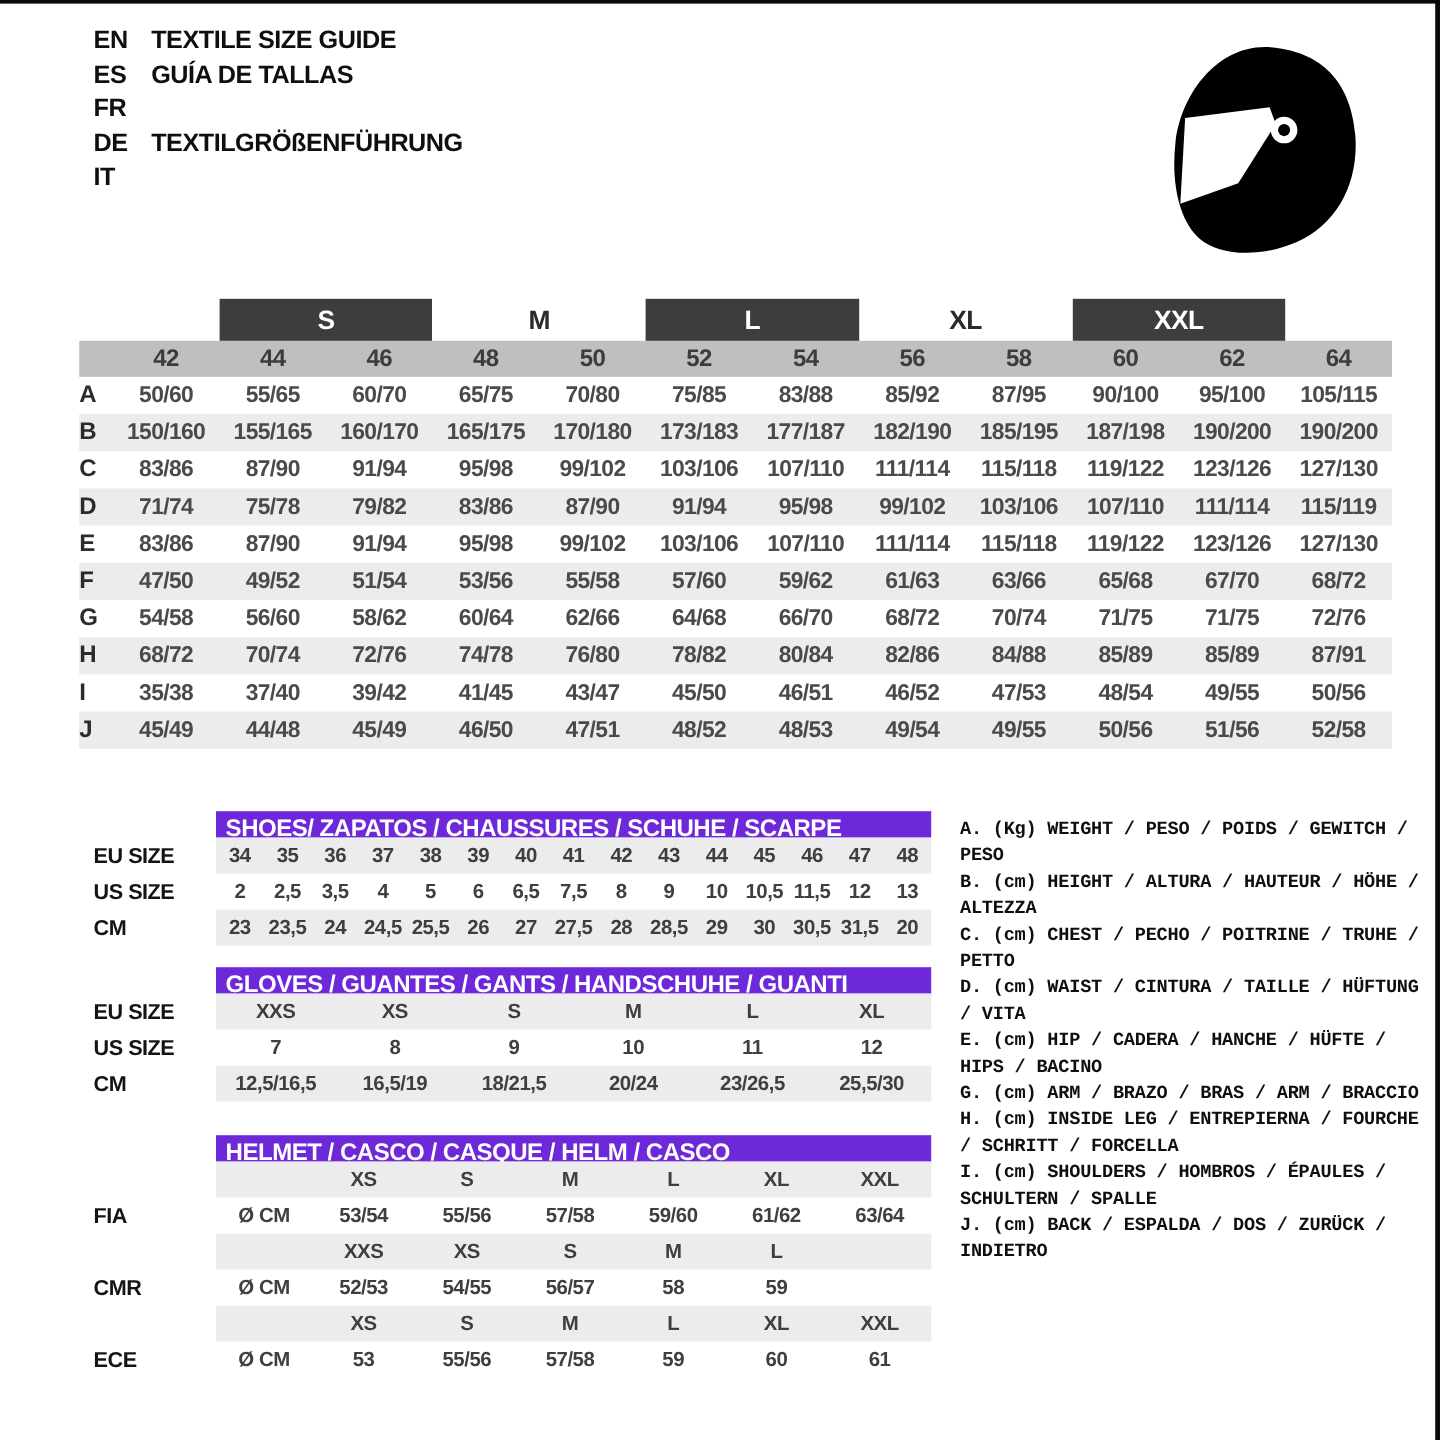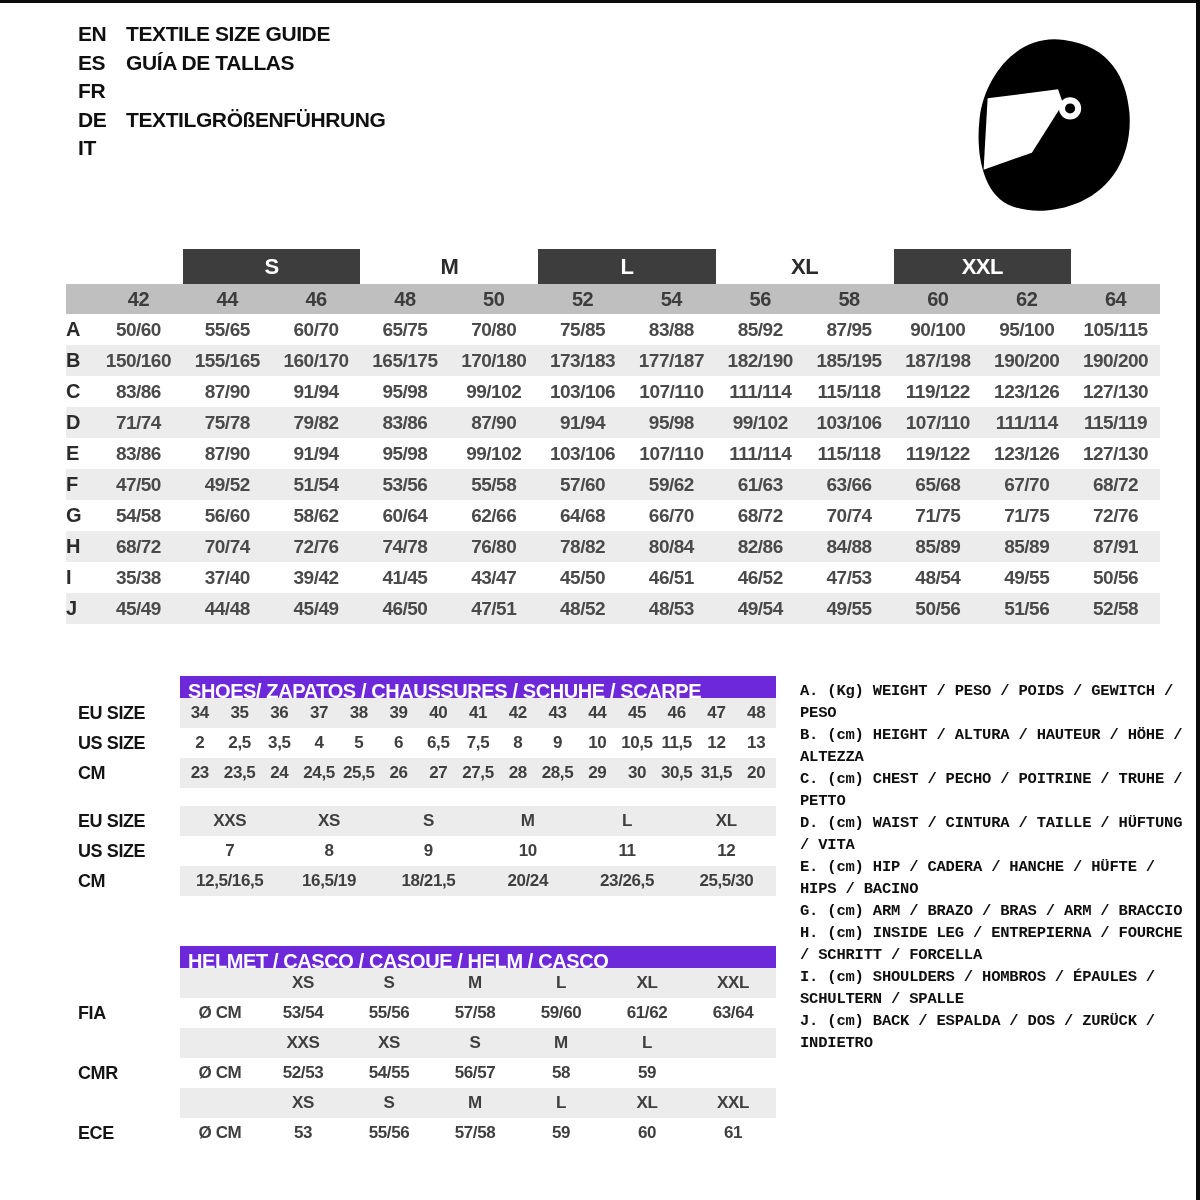--- a/index.html
+++ b/index.html
@@ -315,20 +315,21 @@
       <div class="l-cell">28</div>
       <div class="l-cell">28,5</div>
       <div class="l-cell">29</div>
       <div class="l-cell">30</div>
       <div class="l-cell">30,5</div>
       <div class="l-cell">31,5</div>
       <div class="l-cell">20</div>
     </div>
   </div>
 <div id="gloves-table" class="lower-table">
+    <div class="bar-header">GLOVES / GUANTES / GANTS / HANDSCHUHE / GUANTI</div>
     <div class="l-row shaded">
       <div class="row-label">EU SIZE</div>
       <div class="l-cell">XXS</div>
       <div class="l-cell">XS</div>
       <div class="l-cell">S</div>
       <div class="l-cell">M</div>
       <div class="l-cell">L</div>
       <div class="l-cell">XL</div>
     </div>
     <div class="l-row">

